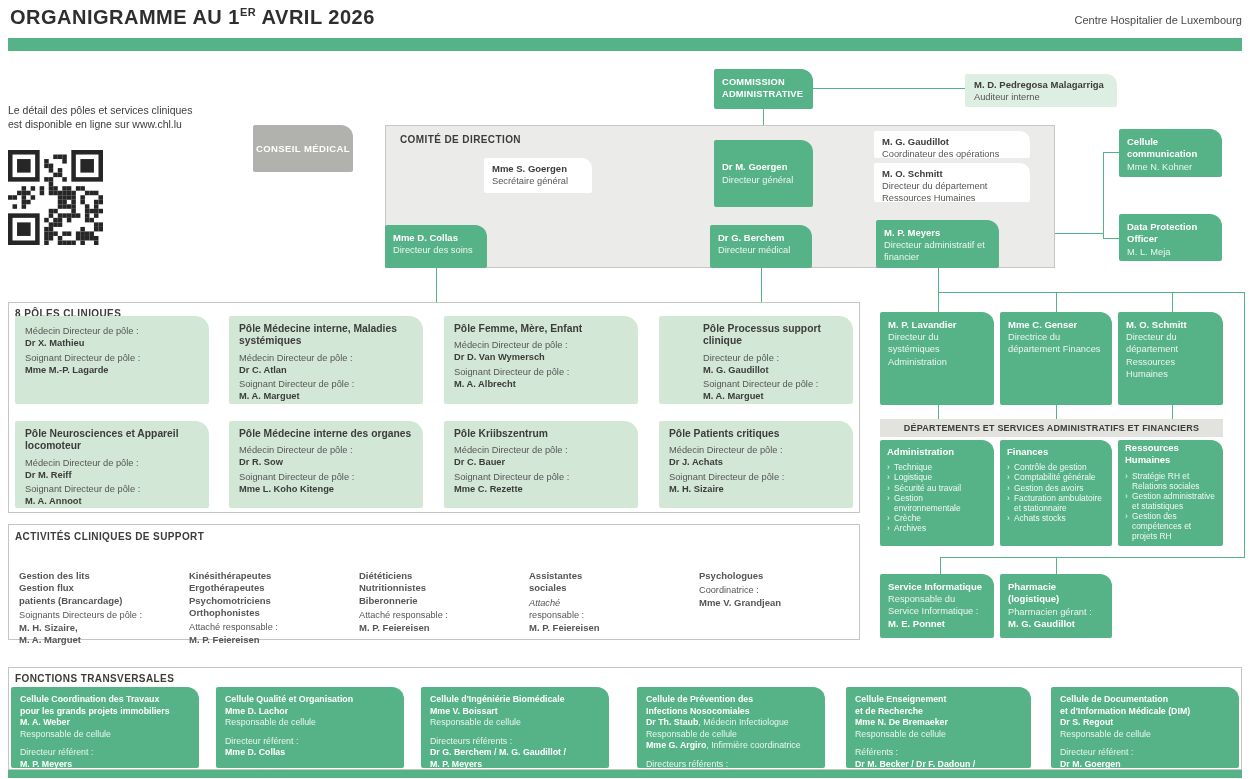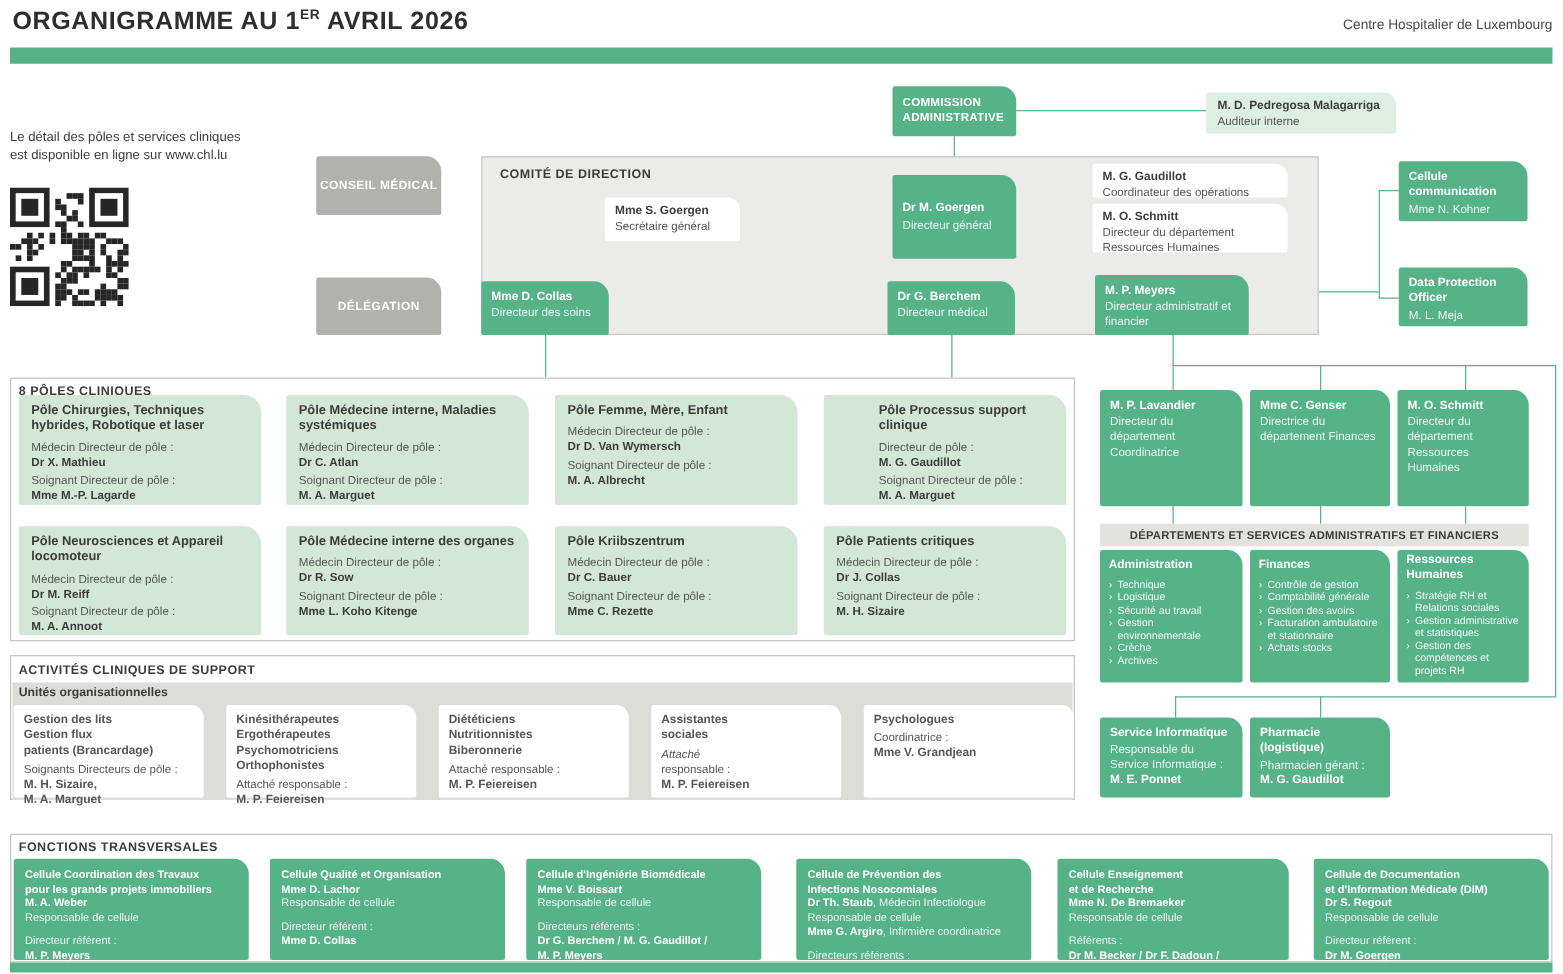--- a/index.html
+++ b/index.html
@@ -182,21 +182,20 @@
       <rect x="9.047619047619047" y="9.047619047619047" width="13.571428571428571" height="13.571428571428571" fill="#262626"></rect>
       <rect x="63.33333333333333" y="0" width="31.666666666666664" height="31.666666666666664" fill="#262626"></rect>
       <rect x="67.85714285714286" y="4.523809523809524" width="22.61904761904762" height="22.61904761904762" fill="#fff"></rect>
       <rect x="72.38095238095238" y="9.047619047619047" width="13.571428571428571" height="13.571428571428571" fill="#262626"></rect>
       <rect x="0" y="63.33333333333333" width="31.666666666666664" height="31.666666666666664" fill="#262626"></rect>
       <rect x="4.523809523809524" y="67.85714285714286" width="22.61904761904762" height="22.61904761904762" fill="#fff"></rect>
       <rect x="9.047619047619047" y="72.38095238095238" width="13.571428571428571" height="13.571428571428571" fill="#262626"></rect>
     </svg>
 
   <div class="abs graybox" style="left:253px;top:125px;width:100px;height:47px;">CONSEIL MÉDICAL</div>
-  <div class="abs graybox" style="left:253px;top:222px;width:100px;height:46px;">DÉLÉGATION</div>
 
   <div id="connectors">
       <div class="conn" style="left: 763px; top: 109px; width: 1px; height: 31px;"></div>
       <div class="conn" style="left: 813px; top: 88px; width: 152px; height: 1px;"></div>
       <div class="conn" style="left: 592px; top: 175px; width: 122px; height: 1px;"></div>
       <div class="conn" style="left: 813px; top: 173px; width: 16px; height: 1px;"></div>
       <div class="conn" style="left: 829px; top: 144px; width: 1px; height: 38px;"></div>
       <div class="conn" style="left: 829px; top: 144px; width: 45px; height: 1px;"></div>
       <div class="conn" style="left: 829px; top: 181px; width: 45px; height: 1px;"></div>
       <div class="conn" style="left: 763px; top: 207px; width: 1px; height: 18px;"></div>
@@ -267,21 +266,20 @@
   </div>
   <div class="abs gbox" style="left:1119px;top:214px;width:103px;height:47px;">
     <div class="bname">Data Protection Officer</div>
     <div class="brole">M. L. Meja</div>
   </div>
 
   <div class="abs frame" style="left:8px;top:302px;width:852px;height:211px;">
     <div class="sec-label" style="position:absolute;left:6px;top:5px;">8 PÔLES CLINIQUES</div>
     <div id="poles-grid">
         <div class="pole-box" style="left: 6px; top: 13px; height: 88px;">
-          <div class="pole-title">Pôle Chirurgies, Techniques hybrides, Robotique et laser</div>
           <div class="lbl">Médecin Directeur de pôle :</div>
           <div class="nm">Dr X. Mathieu</div>
           <div class="lbl">Soignant Directeur de pôle :</div>
           <div class="nm">Mme M.-P. Lagarde</div>
         </div>
         <div class="pole-box" style="left: 220px; top: 13px; height: 88px;">
           <div class="pole-title">Pôle Médecine interne, Maladies systémiques</div>
           <div class="lbl">Médecin Directeur de pôle :</div>
           <div class="nm">Dr C. Atlan</div>
           <div class="lbl">Soignant Directeur de pôle :</div>
@@ -318,31 +316,31 @@
         <div class="pole-box" style="left: 435px; top: 118px; height: 87px;">
           <div class="pole-title">Pôle Kriibszentrum</div>
           <div class="lbl">Médecin Directeur de pôle :</div>
           <div class="nm">Dr C. Bauer</div>
           <div class="lbl">Soignant Directeur de pôle :</div>
           <div class="nm">Mme C. Rezette</div>
         </div>
         <div class="pole-box" style="left: 650px; top: 118px; height: 87px;">
           <div class="pole-title">Pôle Patients critiques</div>
           <div class="lbl">Médecin Directeur de pôle :</div>
-          <div class="nm">Dr J. Collas</div>
+          <div class="nm">Dr J. Achats</div>
           <div class="lbl">Soignant Directeur de pôle :</div>
           <div class="nm">M. H. Sizaire</div>
         </div>
       </div>
   </div>
 
   <div id="dept-directors">
       <div class="abs gbox" style="left: 880px; top: 312px; width: 114px; height: 93px;">
         <div class="bname">M. P. Lavandier</div>
-        <div class="brole">Directeur du département Coordinatrice</div>
+        <div class="brole">Directeur du systémiques Administration</div>
       </div>
       <div class="abs gbox" style="left: 1000px; top: 312px; width: 112px; height: 93px;">
         <div class="bname">Mme C. Genser</div>
         <div class="brole">Directrice du département Finances</div>
       </div>
       <div class="abs gbox" style="left: 1118px; top: 312px; width: 105px; height: 93px;">
         <div class="bname">M. O. Schmitt</div>
         <div class="brole">Directeur du département Ressources Humaines</div>
       </div>
     </div>
@@ -424,23 +422,20 @@
       <div class="abs gbox" style="left: 1000px; top: 574px; width: 112px; height: 64px;">
         <div class="bname">Pharmacie</div>
         <div class="bname">(logistique)</div>
         <div class="brole">Pharmacien gérant :</div>
         <div class="bname">M. G. Gaudillot</div>
       </div>
     </div>
 
   <div class="abs frame" style="left:8px;top:524px;width:852px;height:116px;">
     <div class="sec-label" style="position:absolute;left:6px;top:6px;">ACTIVITÉS CLINIQUES DE SUPPORT</div>
-    <div class="band" style="position:absolute;left:1px;top:21px;width:848px;height:94px;">
-      <div style="font-size:9.8px;font-weight:bold;color:#3c3c3b;padding:3px 0 0 5px;">Unités organisationnelles</div>
-    </div>
     <div id="support-boxes">
         <div class="sup-box" style="left: 2px; top: 39px; width: 152px; height: 74px;">
           <div class="bname">Gestion des lits</div>
           <div class="bname">Gestion flux</div>
           <div class="bname">patients (Brancardage)</div>
           <div style="margin-top: 3px;">Soignants Directeurs de pôle :</div>
           <div class="bname">M. H. Sizaire,</div>
           <div class="bname">M. A. Marguet</div>
         </div>
         <div class="sup-box" style="left: 172px; top: 39px; width: 152px; height: 74px;">

